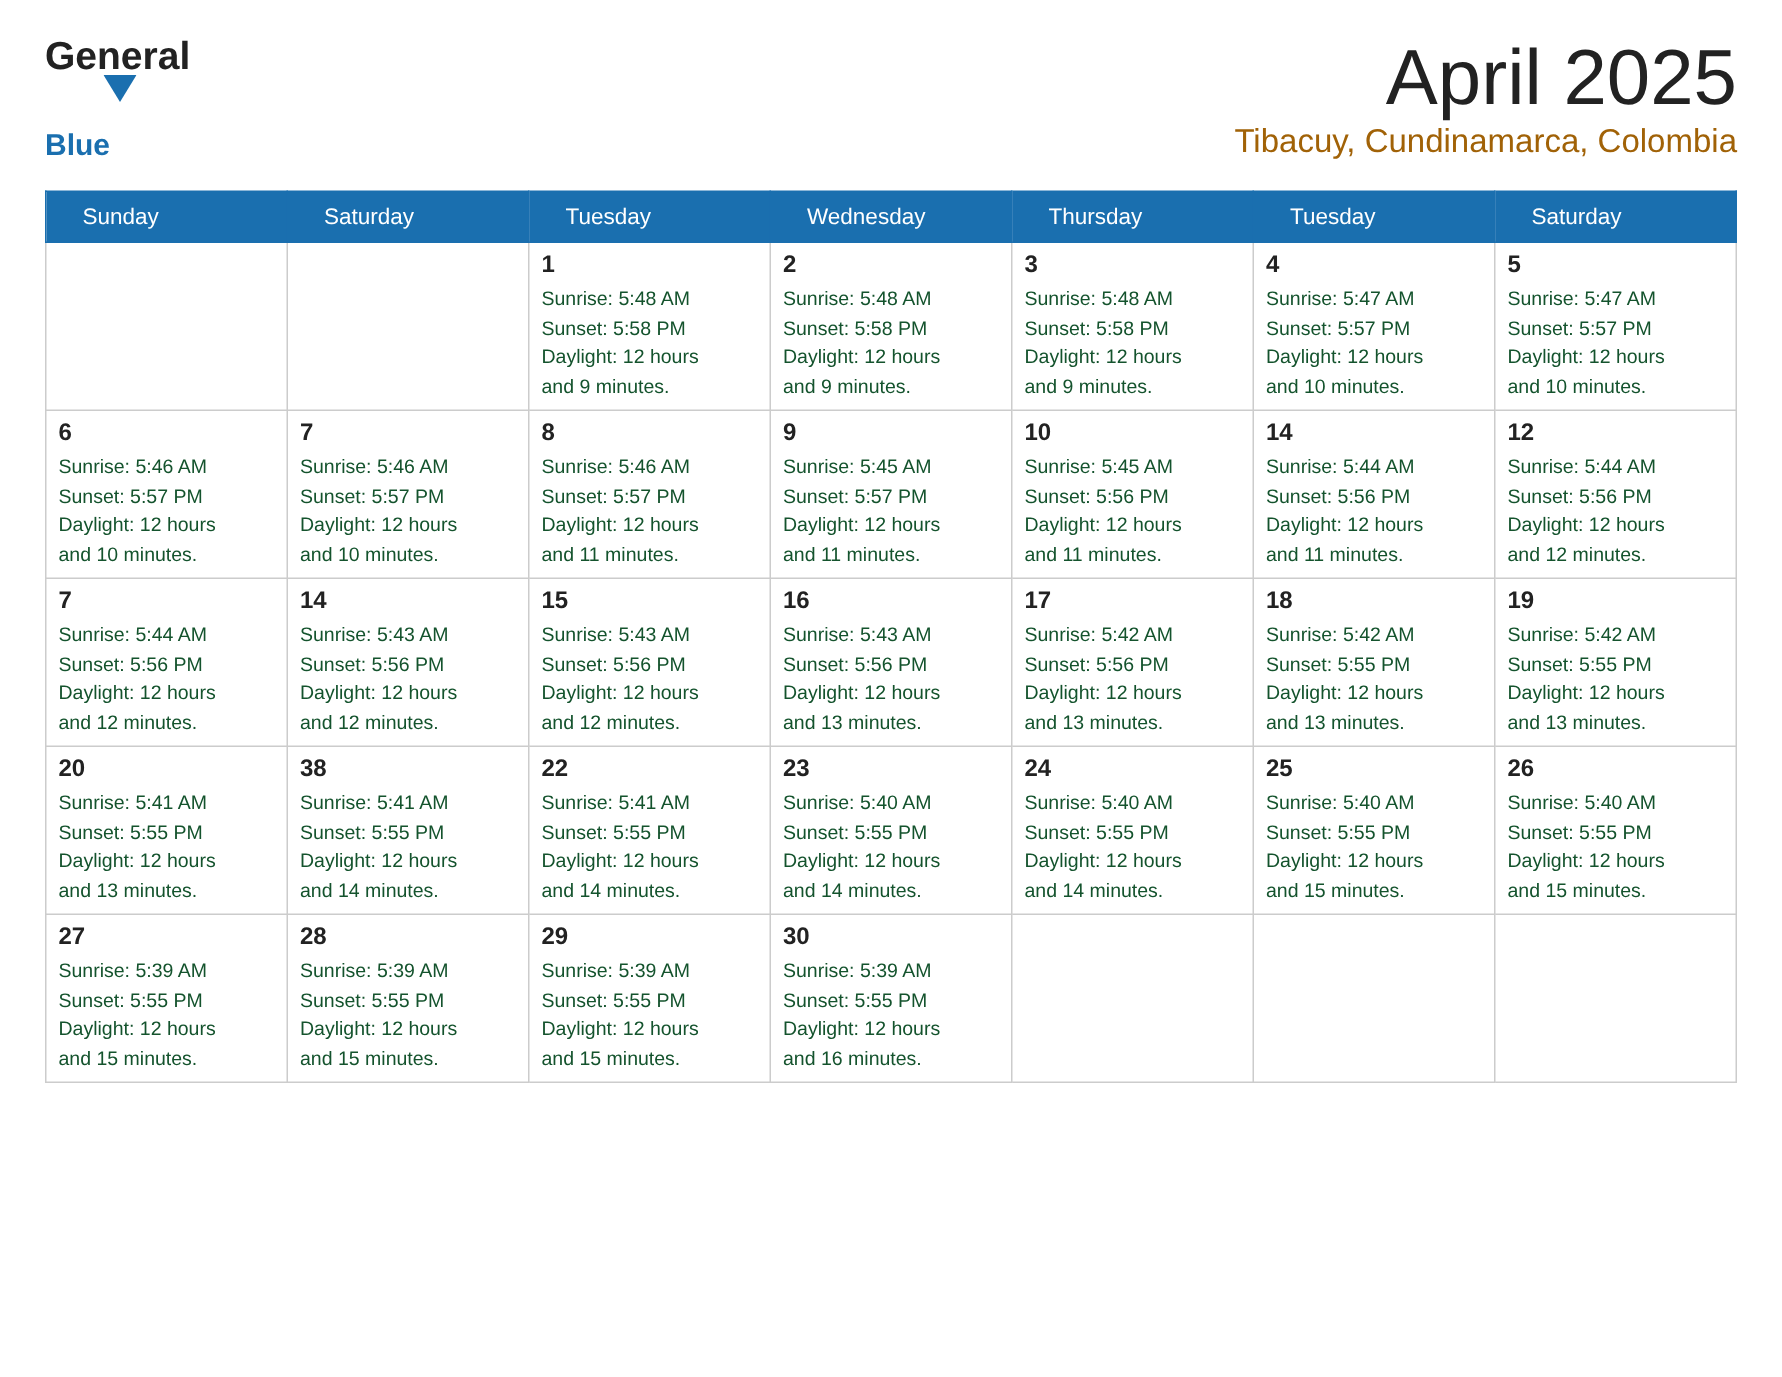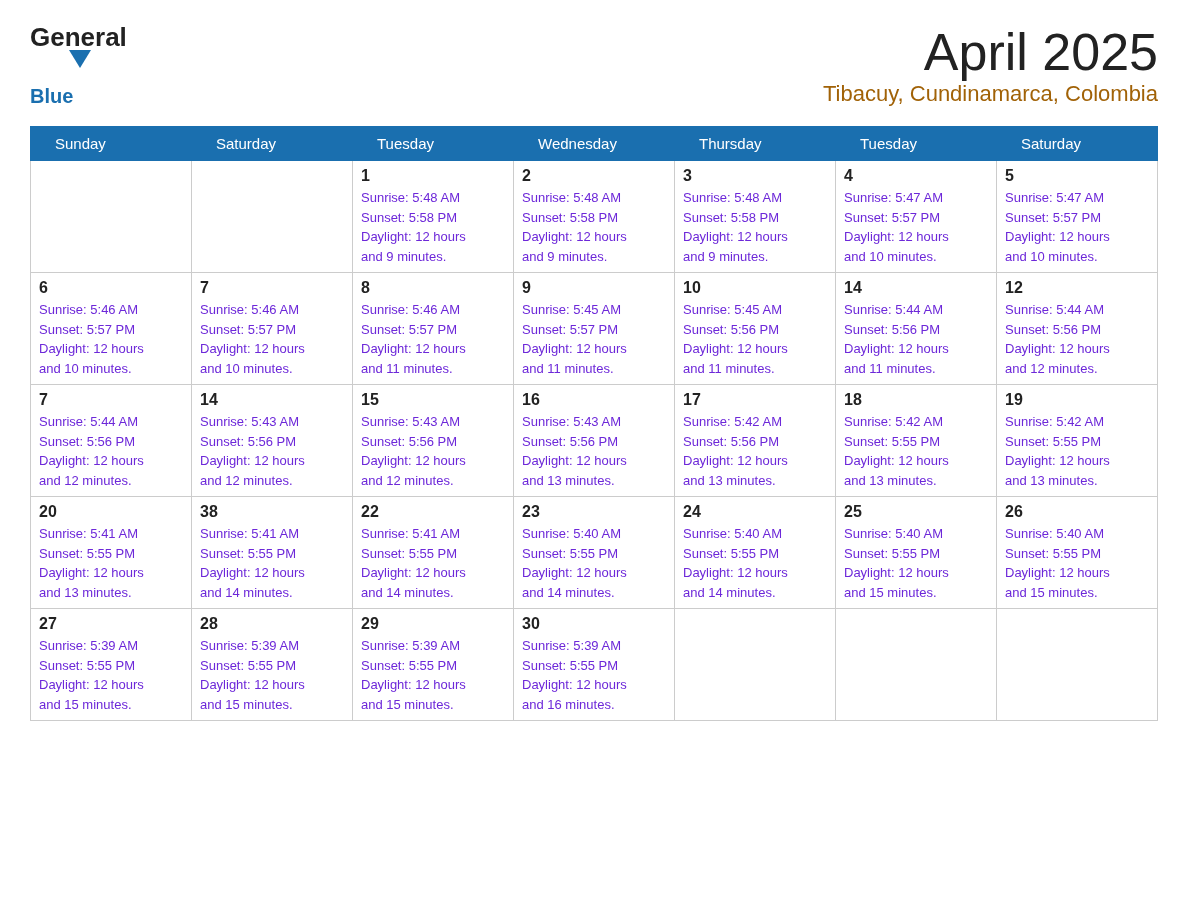--- a/index.html
+++ b/index.html
@@ -72,21 +72,21 @@
       font-size: 13px;
       color: #333;
     }
     .day-number {
       font-size: 16px;
       font-weight: bold;
       color: #222;
       margin-bottom: 3px;
     }
     .day-info {
-      color: #6d28d9;
+      color: #14532d;
       font-size: 13px;
       line-height: 1.5;
     }
     .empty-cell {
       background: #fff;
     }
     .week-row td {
       border-top: 2px solid #1a6faf;
     }
     .week-row:first-child td {

